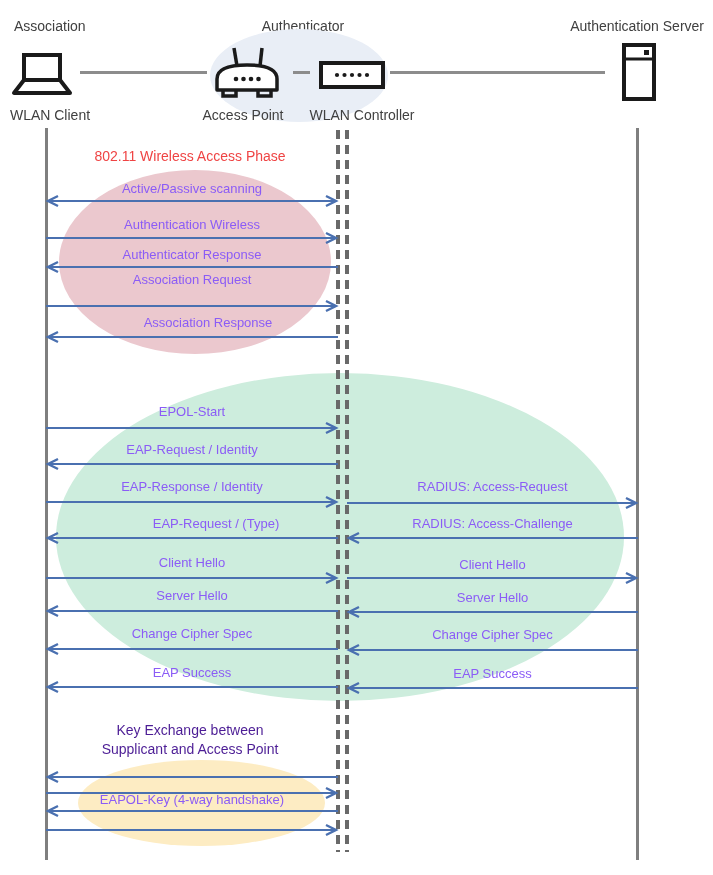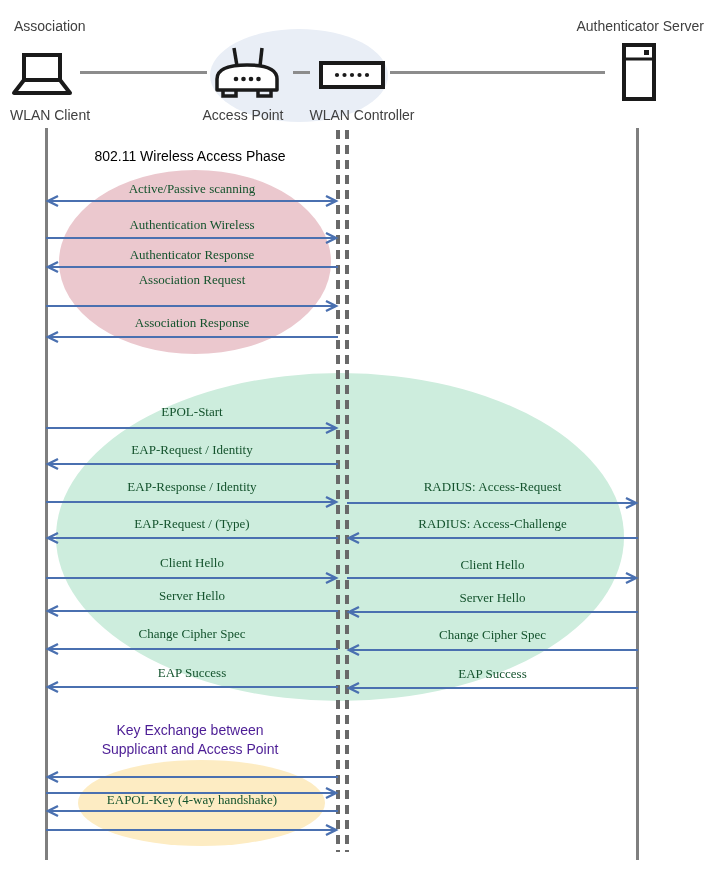--- a/index.html
+++ b/index.html
@@ -19,36 +19,37 @@
   .phase2-ellipse{left:56px;top:373px;width:568px;height:328px;background:#cdeddd;}
   .phase3-ellipse{left:78px;top:760px;width:247px;height:86px;background:#fdecc3;}
   
   .lifeline{position:absolute;top:128px;width:3px;height:732px;background:#7f7f7f;}
   .lifeline-dashed{
     position:absolute;top:130px;width:4px;height:722px;
     background:repeating-linear-gradient(to bottom,#696969 0 9px,transparent 9px 15px);
   }
   
   .phase-title{position:absolute;font-size:14px;text-align:center;white-space:pre-line;line-height:19px;}
-  .phase1-title{left:40px;top:147px;width:300px;color:#000000;}
+  .phase1-title{left:40px;top:147px;width:300px;color:#ef4444;}
   .phase2-title{left:55px;top:376px;width:292px;color:#3cb371;}
   .phase3-title{left:40px;top:721px;width:300px;color:#4c1d95;}
   
-  .msg-label{position:absolute;height:18px;font-size:13px;color:#14532d;text-align:center;white-space:nowrap;z-index:6;font-family:Liberation Serif, serif;}
+  .msg-label{position:absolute;height:18px;font-size:13px;color:#8b5cf6;text-align:center;white-space:nowrap;z-index:6;}
   .msg-arrow{position:absolute;z-index:5;overflow:visible;}
   
   .icon{position:absolute;z-index:4;}
 </style>
 </head>
 <body>
 
 <div class="canvas">
 
   <div class="role-label" style="left:14px;">Association</div>
-  <div class="role-label" style="left:484px;width:220px;text-align:right;">Authenticator Server</div>
+  <div class="role-label" style="left:153px;width:300px;text-align:center;">Authenticator</div>
+  <div class="role-label" style="left:484px;width:220px;text-align:right;">Authentication Server</div>
 
   <div class="ellipse header-ellipse"></div>
 
   <div class="hline" style="left:80px;top:71px;width:127px;"></div>
   <div class="hline" style="left:293px;top:71px;width:17px;"></div>
   <div class="hline" style="left:390px;top:71px;width:215px;"></div>
 
   <svg class="icon" style="left:10px;top:52px;" width="64" height="46" viewBox="0 0 64 46">
     <rect x="14" y="3" width="36" height="25" fill="#ffffff" stroke="#1a1a1a" stroke-width="4"></rect>
     <path d="M14 28 L4 41 L60 41 L50 28 Z" fill="#ffffff" stroke="#1a1a1a" stroke-width="4" stroke-linejoin="round"></path>
@@ -113,21 +114,21 @@
       <div class="msg-label" style="left: 46px; width: 292px; top: 247px;">Authenticator Response</div>
       <svg width="292" height="14" class="msg-arrow" style="left: 46px; top: 260px;">
         <line x1="3" x2="292" y1="7" y2="7" stroke="#4a70b0" stroke-width="2.2"></line>
         <polyline points="12,2 2,7 12,12" stroke="#4a70b0" stroke-width="2.4" fill="none"></polyline>
       </svg>
       <div class="msg-label" style="left: 46px; width: 292px; top: 272px;">Association Request</div>
       <svg width="292" height="14" class="msg-arrow" style="left: 46px; top: 299px;">
         <line x1="0" x2="289" y1="7" y2="7" stroke="#4a70b0" stroke-width="2.2"></line>
         <polyline points="280,2 290,7 280,12" stroke="#4a70b0" stroke-width="2.4" fill="none"></polyline>
       </svg>
-      <div class="msg-label" style="left: 46px; width: 292px; top: 315px;">Association Response</div>
+      <div class="msg-label" style="left: 46px; width: 292px; top: 315px; padding-left: 16px;">Association Response</div>
       <svg width="292" height="14" class="msg-arrow" style="left: 46px; top: 330px;">
         <line x1="3" x2="292" y1="7" y2="7" stroke="#4a70b0" stroke-width="2.2"></line>
         <polyline points="12,2 2,7 12,12" stroke="#4a70b0" stroke-width="2.4" fill="none"></polyline>
       </svg>
       <div class="msg-label" style="left: 46px; width: 292px; top: 404px;">EPOL-Start</div>
       <svg width="292" height="14" class="msg-arrow" style="left: 46px; top: 421px;">
         <line x1="0" x2="289" y1="7" y2="7" stroke="#4a70b0" stroke-width="2.2"></line>
         <polyline points="280,2 290,7 280,12" stroke="#4a70b0" stroke-width="2.4" fill="none"></polyline>
       </svg>
       <div class="msg-label" style="left: 46px; width: 292px; top: 442px;">EAP-Request / Identity</div>
@@ -138,21 +139,21 @@
       <div class="msg-label" style="left: 46px; width: 292px; top: 479px;">EAP-Response / Identity</div>
       <svg width="292" height="14" class="msg-arrow" style="left: 46px; top: 495px;">
         <line x1="0" x2="289" y1="7" y2="7" stroke="#4a70b0" stroke-width="2.2"></line>
         <polyline points="280,2 290,7 280,12" stroke="#4a70b0" stroke-width="2.4" fill="none"></polyline>
       </svg>
       <div class="msg-label" style="left: 347px; width: 291px; top: 479px; text-align: center;">RADIUS: Access-Request</div>
       <svg width="291" height="14" class="msg-arrow" style="left: 347px; top: 496px;">
         <line x1="0" x2="288" y1="7" y2="7" stroke="#4a70b0" stroke-width="2.2"></line>
         <polyline points="279,2 289,7 279,12" stroke="#4a70b0" stroke-width="2.4" fill="none"></polyline>
       </svg>
-      <div class="msg-label" style="left: 46px; width: 292px; top: 516px;">EAP-Request / (Type)</div>
+      <div class="msg-label" style="left: 46px; width: 292px; top: 516px; padding-left: 24px;">EAP-Request / (Type)</div>
       <svg width="292" height="14" class="msg-arrow" style="left: 46px; top: 531px;">
         <line x1="3" x2="292" y1="7" y2="7" stroke="#4a70b0" stroke-width="2.2"></line>
         <polyline points="12,2 2,7 12,12" stroke="#4a70b0" stroke-width="2.4" fill="none"></polyline>
       </svg>
       <div class="msg-label" style="left: 347px; width: 291px; top: 516px;">RADIUS: Access-Challenge</div>
       <svg width="291" height="14" class="msg-arrow" style="left: 347px; top: 531px;">
         <line x1="3" x2="291" y1="7" y2="7" stroke="#4a70b0" stroke-width="2.2"></line>
         <polyline points="12,2 2,7 12,12" stroke="#4a70b0" stroke-width="2.4" fill="none"></polyline>
       </svg>
       <div class="msg-label" style="left: 46px; width: 292px; top: 555px;">Client Hello</div>

